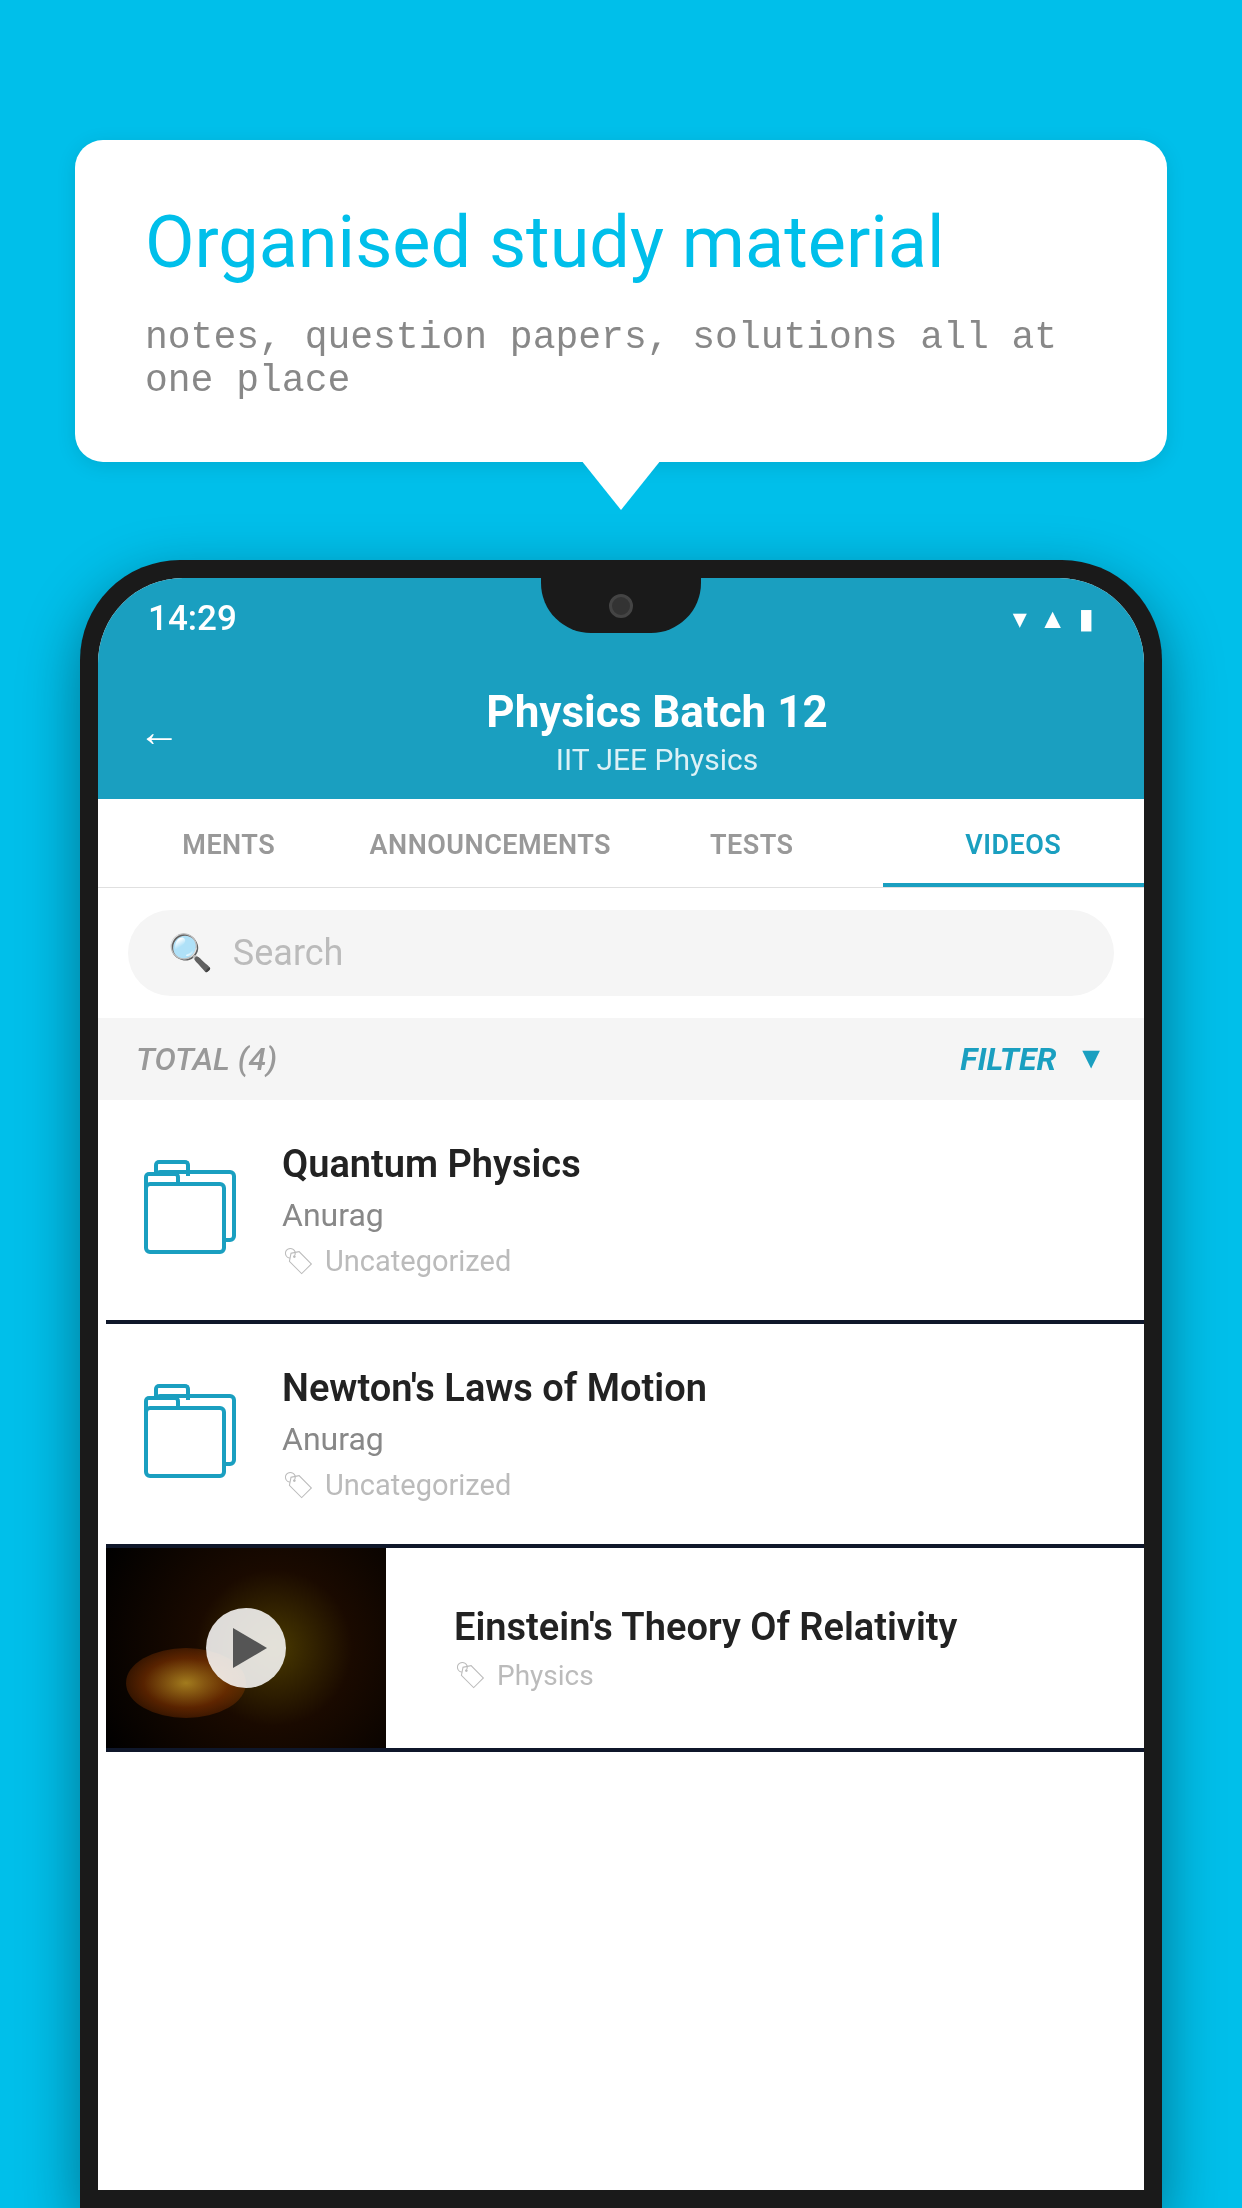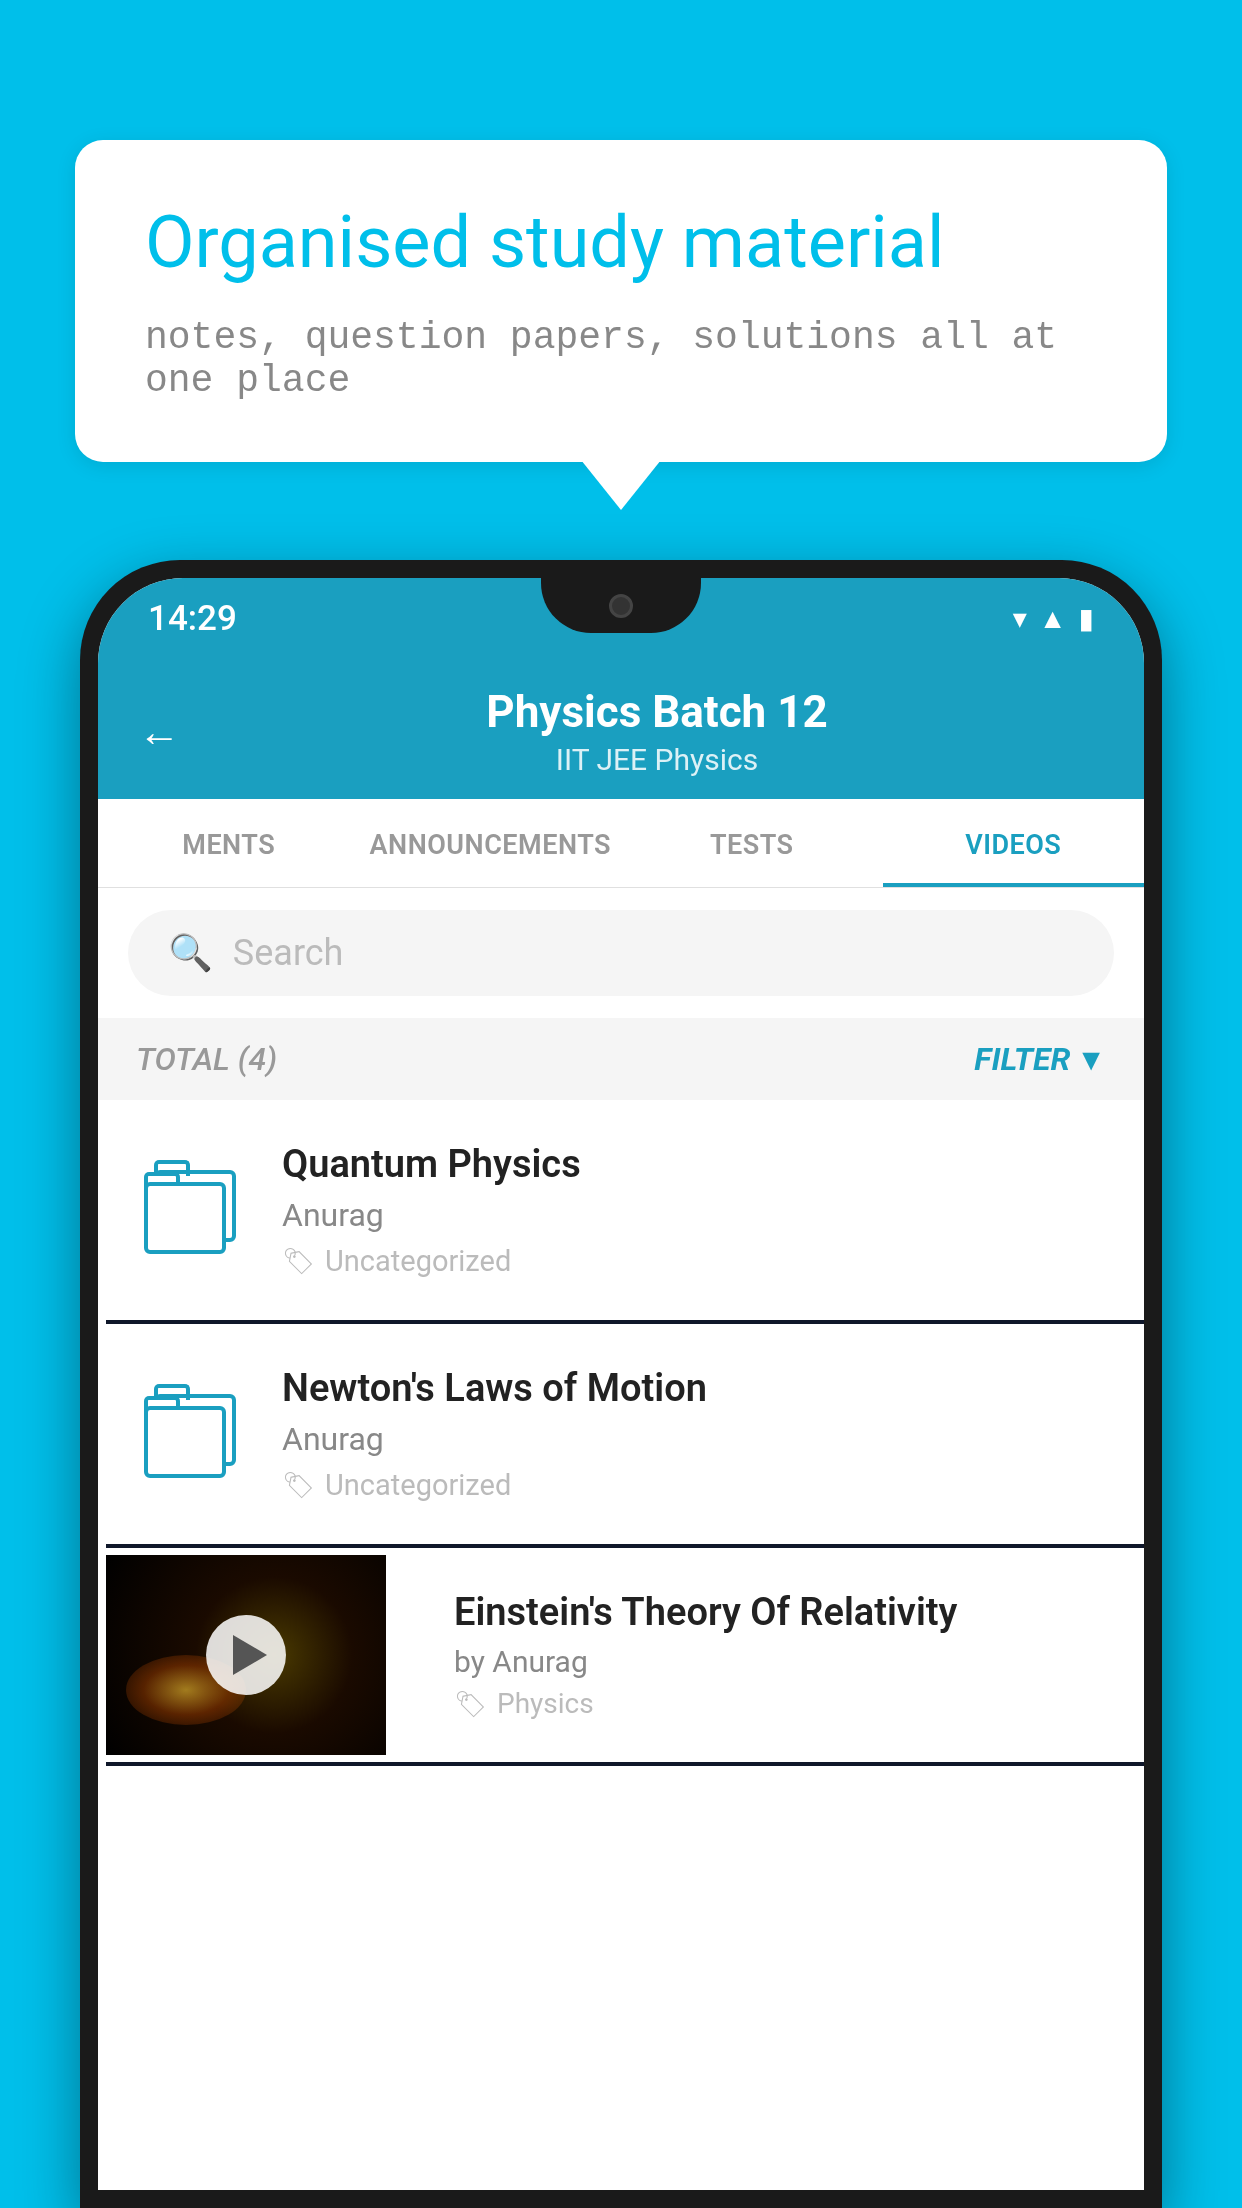--- a/index.html
+++ b/index.html
@@ -227,22 +227,21 @@
       color: #999;
       font-size: 32px;
       font-weight: 500;
     }
 
     .filter-btn {
       color: #1a9fc0;
       font-size: 32px;
       font-weight: 700;
       display: flex;
-      align-items: center;
-      gap: 6px;
+      gap: 20px;
       cursor: pointer;
     }
 
     .filter-funnel {
       font-size: 30px;
     }
 
     
     .content-list {
       background: white;
@@ -534,21 +533,20 @@
       <div class="list-item has-thumb">
         <div class="thumb-area">
           <div class="thumb-bg"></div>
           <div class="thumb-glow"></div>
           <div class="play-btn">
             <div class="play-triangle"></div>
           </div>
         </div>
         <div class="einstein-content">
           <div class="einstein-title">Einstein's Theory Of Relativity</div>
-          <div class="einstein-author">by Anurag</div>
           <div class="einstein-tag">
             <span class="tag-icon">🏷</span>
             <span>Physics</span>
           </div>
         </div>
       </div>
 
     </div>
   </div>
 </div>

